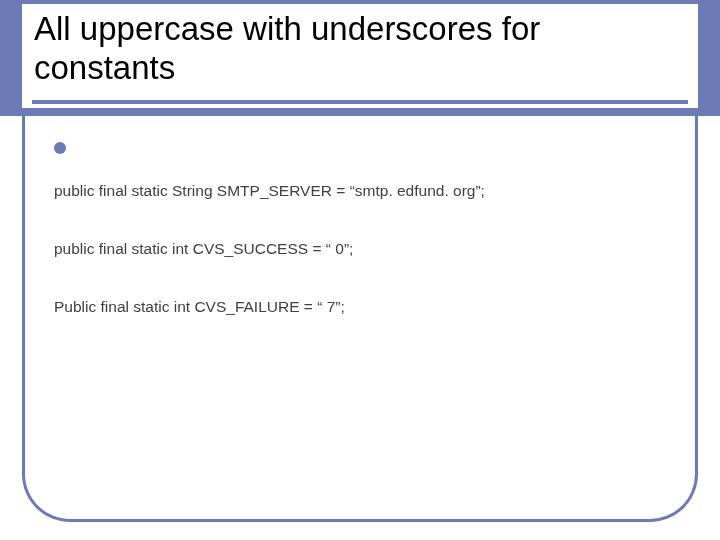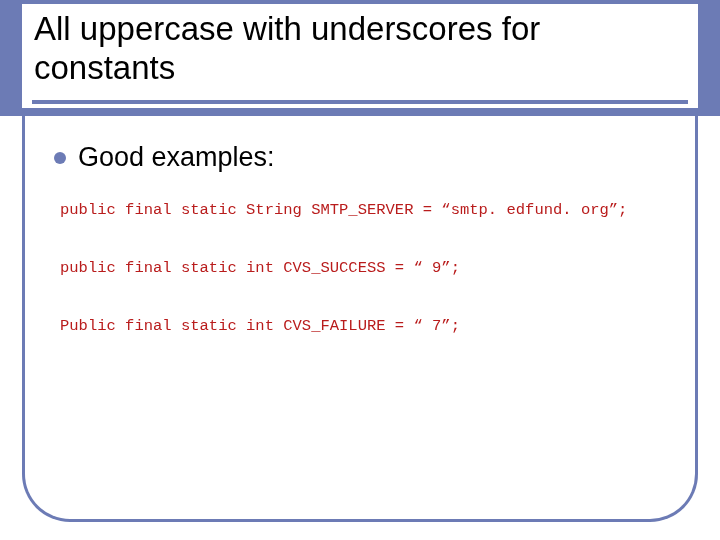--- a/index.html
+++ b/index.html
@@ -84,46 +84,44 @@
   }
   .bullet-dot {
     width: 12px;
     height: 12px;
     border-radius: 50%;
     background: #6c7bb5;
     margin-right: 12px;
     flex: 0 0 auto;
   }
   .code-line {
-    font-family: Liberation Mono, monospace;
+    font-family: Liberation Sans, sans-serif;
     font-size: 15.5px;
     white-space: pre;
     margin-bottom: 40px;
-    color: #b91c1c;
-    margin-left: 6px;
+    color: #404040;
   }
 </style>
 </head>
 <body>
 
 <div class="slide">
 
   <div class="header-band"></div>
 
   <div class="title-box">
     <h1>All uppercase with underscores for constants</h1>
   </div>
   <div class="title-underline"></div>
 
   <div class="body-border"></div>
 
   <div class="content">
     <div class="lead">
       <span class="bullet-dot"></span>
-      <span>Good examples:</span>
     </div>
 
     <div class="code-line">public final static String SMTP_SERVER = “smtp. edfund. org”;</div>
-    <div class="code-line">public final static int CVS_SUCCESS = “ 9”;</div>
+    <div class="code-line">public final static int CVS_SUCCESS = “ 0”;</div>
     <div class="code-line">Public final static int CVS_FAILURE = “ 7”;</div>
   </div>
 
 </div>
 
 </body></html>

